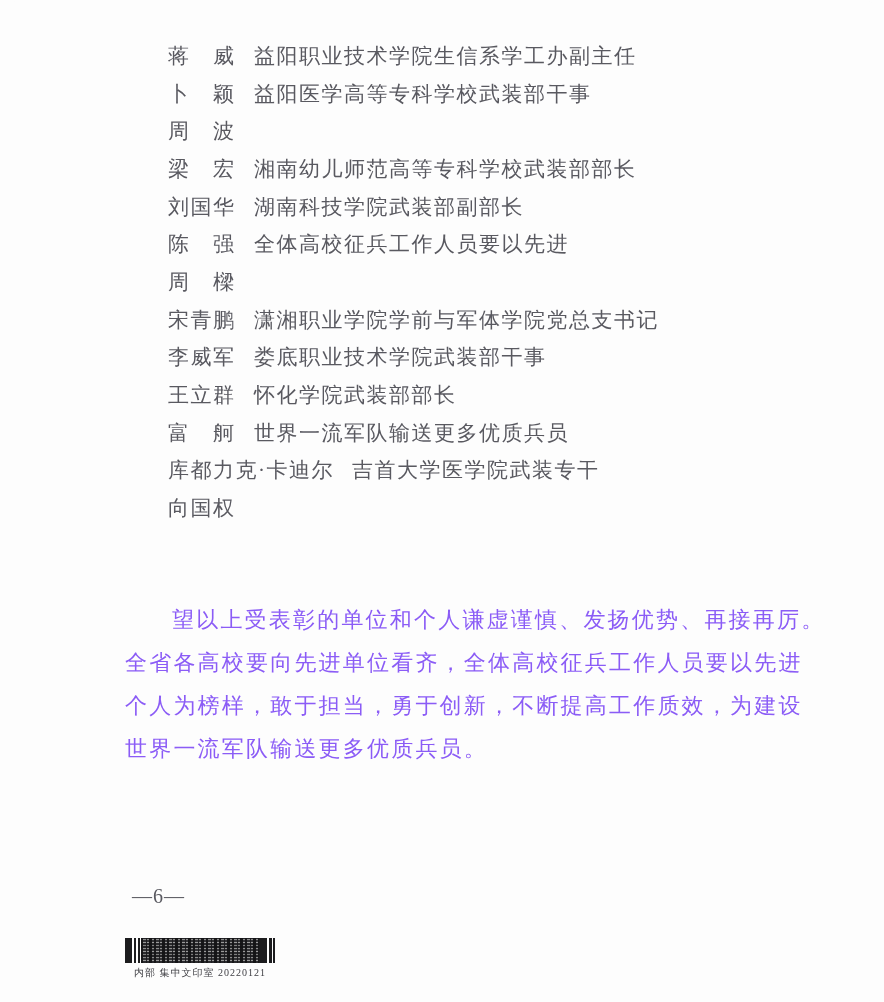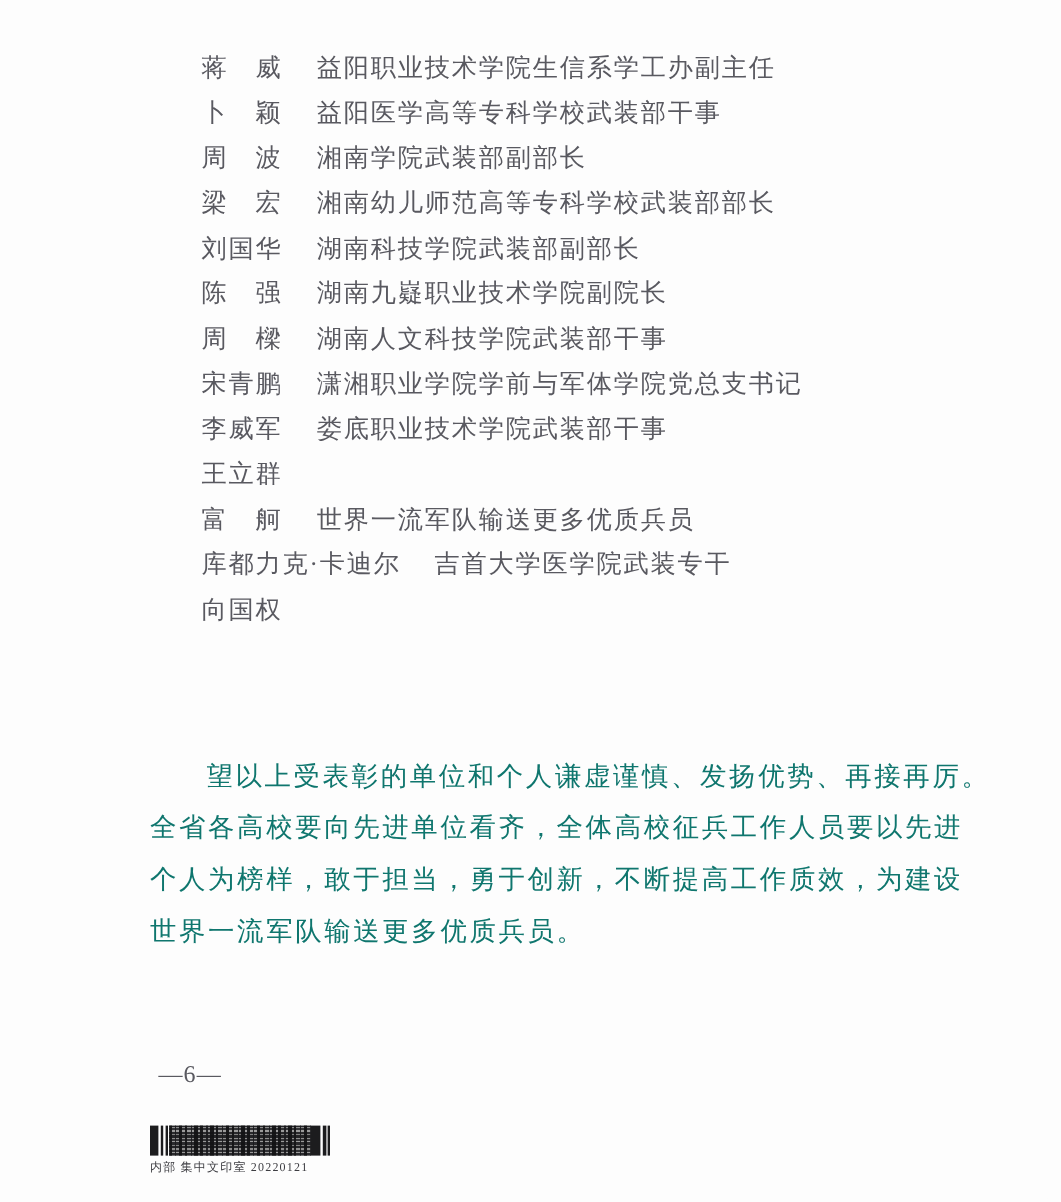--- a/index.html
+++ b/index.html
@@ -26,27 +26,27 @@
     font-size:21px;
     letter-spacing:1.5px;
     color:#595960;
     white-space:nowrap;
   }
   .person-name{
     min-width:68px;
     flex:0 0 auto;
   }
   .person-affiliation{
-    margin-left:28px;
+    margin-left:18px;
     flex:0 0 auto;
   }
   
   .closing{
-    position:absolute;left:125px;top:625px;width:700px;
-    color:#0f766e;
+    position:absolute;left:125px;top:598px;width:700px;
+    color:#8b5cf6;
     font-size:22px;
   }
   .closing .pline{
     height:43px;
     line-height:43px;
     letter-spacing:2.2px;
     white-space:nowrap;
   }
   .closing .pline.indent{ text-indent:47px; }
   
@@ -70,21 +70,21 @@
   .bc-noise{
     flex:1 1 auto;
     background-color:#d9d9d9;
     background-image:
       repeating-linear-gradient(90deg, rgba(20,20,22,.95) 0 2px, transparent 2px 5px, rgba(25,25,28,.9) 5px 6px, transparent 6px 8px, rgba(18,18,20,.95) 8px 11px, transparent 11px 13px),
       repeating-linear-gradient(0deg, #2a2a2d 0 2px, #9a9a9a 2px 3px, #333336 3px 5px, #8c8c8c 5px 6px, #242427 6px 8px, #7f7f7f 8px 9px);
   }
   .barcode-caption{
     margin-top:3px;
     width:150px;
-    text-align:left;
+    text-align:center;
     font-size:10px;
     letter-spacing:1px;
     color:#3d3d42;
     white-space:nowrap;
     font-family:"Liberation Serif","DejaVu Serif",serif;
   }
 </style>
 </head>
 <body>
 
@@ -94,48 +94,47 @@
     <div class="roster-row">
       <span class="person-name">蒋　威</span>
       <span class="person-affiliation">益阳职业技术学院生信系学工办副主任</span>
     </div>
     <div class="roster-row">
       <span class="person-name">卜　颖</span>
       <span class="person-affiliation">益阳医学高等专科学校武装部干事</span>
     </div>
     <div class="roster-row">
       <span class="person-name">周　波</span>
-      <span class="person-affiliation">湘南学院武装部副部长</span>
     </div>
     <div class="roster-row">
       <span class="person-name">梁　宏</span>
       <span class="person-affiliation">湘南幼儿师范高等专科学校武装部部长</span>
     </div>
     <div class="roster-row">
       <span class="person-name">刘国华</span>
       <span class="person-affiliation">湖南科技学院武装部副部长</span>
     </div>
     <div class="roster-row">
       <span class="person-name">陈　强</span>
-      <span class="person-affiliation">湖南九嶷职业技术学院副院长</span>
+      <span class="person-affiliation">全体高校征兵工作人员要以先进</span>
     </div>
     <div class="roster-row">
       <span class="person-name">周　樑</span>
-      <span class="person-affiliation">湖南人文科技学院武装部干事</span>
     </div>
     <div class="roster-row">
       <span class="person-name">宋青鹏</span>
       <span class="person-affiliation">潇湘职业学院学前与军体学院党总支书记</span>
     </div>
     <div class="roster-row">
       <span class="person-name">李威军</span>
       <span class="person-affiliation">娄底职业技术学院武装部干事</span>
     </div>
     <div class="roster-row">
       <span class="person-name">王立群</span>
+      <span class="person-affiliation">怀化学院武装部部长</span>
     </div>
     <div class="roster-row">
       <span class="person-name">富　舸</span>
       <span class="person-affiliation">世界一流军队输送更多优质兵员</span>
     </div>
     <div class="roster-row">
       <span class="person-name">库都力克·卡迪尔</span>
       <span class="person-affiliation">吉首大学医学院武装专干</span>
     </div>
     <div class="roster-row">

